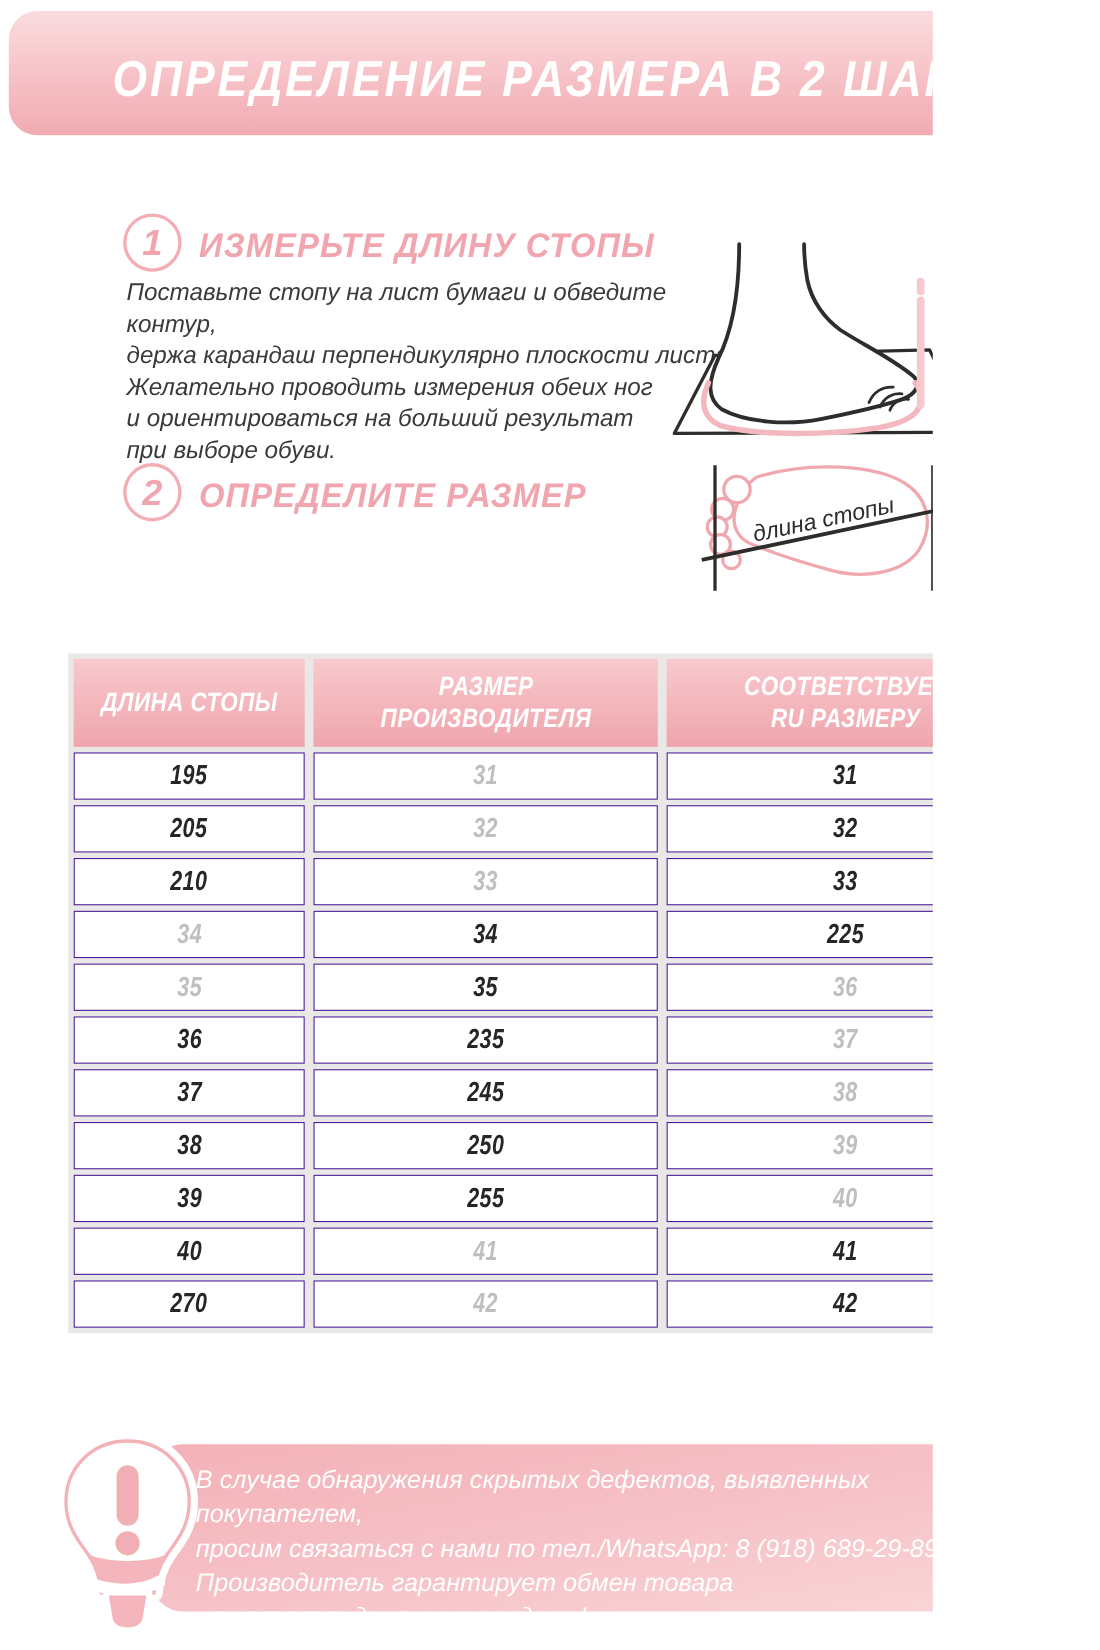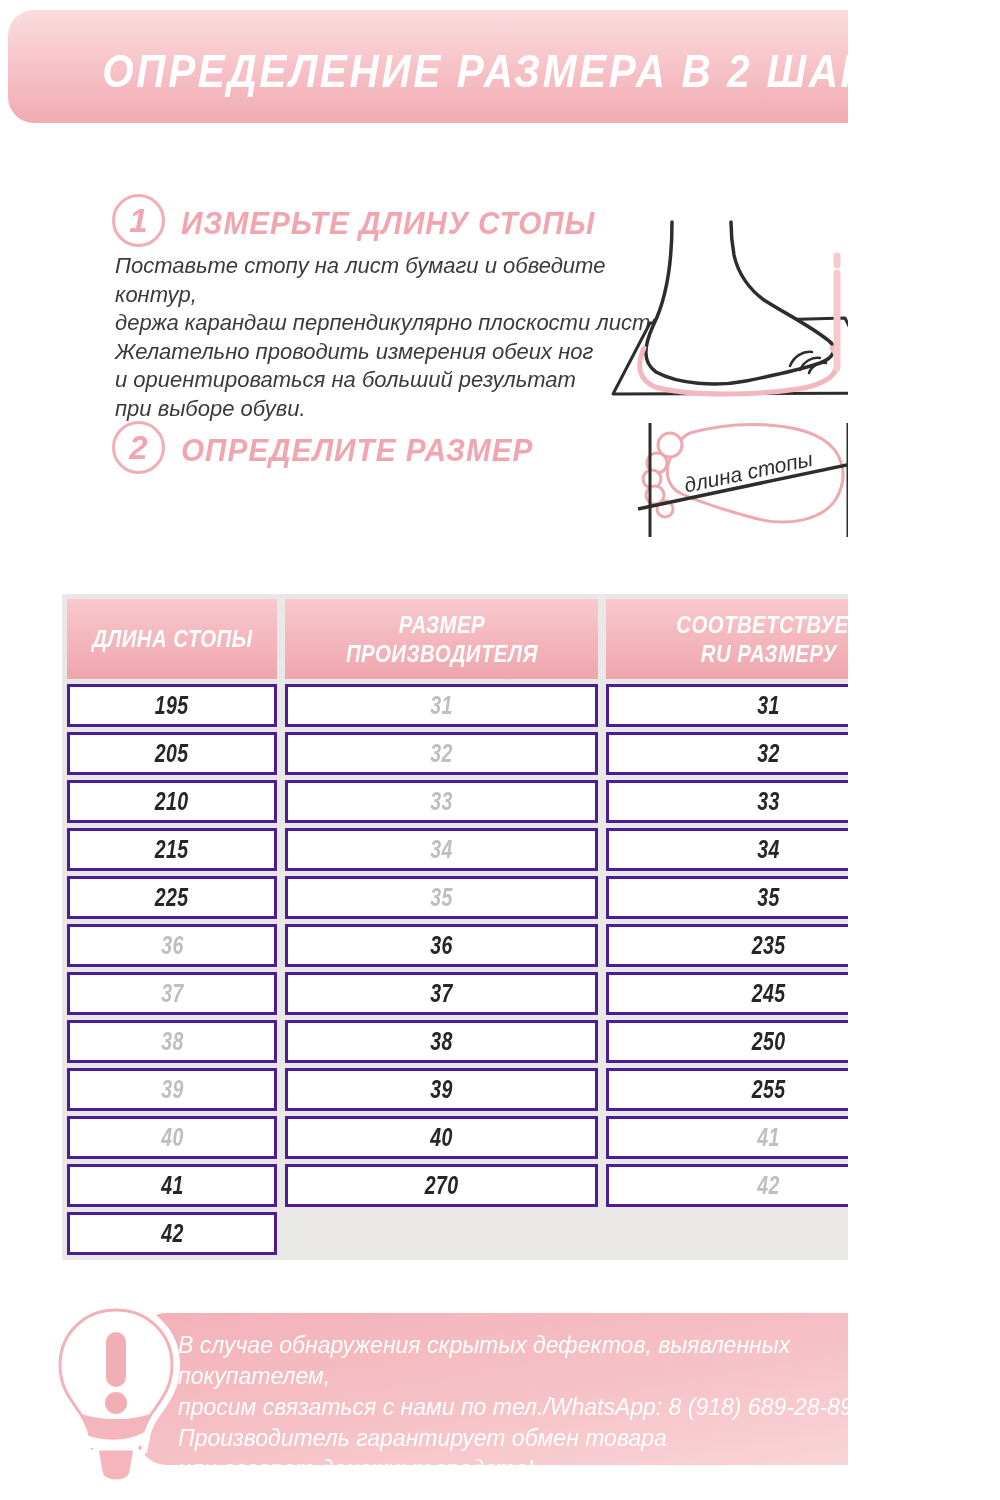--- a/index.html
+++ b/index.html
@@ -54,21 +54,21 @@
     display:grid; grid-template-columns:210px 313px 1fr;
     grid-template-rows:80px; grid-auto-rows:43px; gap:5px 8px;
   }
   .th {
     background:linear-gradient(180deg,#f8c9cd 0%,#efa5ad 100%);
     color:#ffffff; display:flex; align-items:center; justify-content:center;
     text-align:center; font-size:24px; font-weight:700; line-height:1.22;
   }
   .th .label { white-space:pre-line; letter-spacing:0.5px; transform:scaleX(0.85); }
   .td {
-    background:#ffffff; border:3px solid #4c1d95;
+    background:#ffffff; border:1px solid #4c1d95;
     display:flex; align-items:center; justify-content:center;
     font-size:25px; font-weight:700; color:#262626;
   }
   .td .num { letter-spacing:0.5px; transform:scaleX(0.78); }
   .td.ru { color:#bfbfbf; }
 
   
   .footer-card {
     position:absolute; left:138px; top:1313px; width:818px; height:152px;
     border-radius:28px;
@@ -162,23 +162,20 @@
       </div>
       <div class="td">
         <span class="num">210</span>
       </div>
       <div class="td ru">
         <span class="num">33</span>
       </div>
       <div class="td">
         <span class="num">33</span>
       </div>
-      <div class="td">
-        <span class="num">215</span>
-      </div>
       <div class="td ru">
         <span class="num">34</span>
       </div>
       <div class="td">
         <span class="num">34</span>
       </div>
       <div class="td">
         <span class="num">225</span>
       </div>
       <div class="td ru">
@@ -250,17 +247,17 @@
   <svg class="bulb" width="140" height="195" viewBox="0 0 140 195">
     <path d="M66,10 C98,10 122,34 122,65 C122,87 112,99 102,113 C95,123 91,135 90,148 L42,148 C41,135 37,123 30,113 C20,99 10,87 10,65 C10,34 34,10 66,10 Z" fill="#ffffff" stroke="#ffffff" stroke-width="16" stroke-linejoin="round"></path>
     <path d="M66,10 C98,10 122,34 122,65 C122,87 112,99 102,113 C95,123 91,135 90,148 L42,148 C41,135 37,123 30,113 C20,99 10,87 10,65 C10,34 34,10 66,10 Z" fill="#ffffff" stroke="#f3b1b8" stroke-width="3"></path>
     <path d="M30,113 C37,123 41,135 42,148 L90,148 C91,135 95,123 102,113 C84,121 48,121 30,113 Z" fill="#f4b6bc"></path>
     <path d="M26,131 C52,144 84,142 100,128 L100,141 C82,153 50,154 28,143 Z" fill="#ffffff"></path>
     <rect x="56" y="32" width="20" height="55" rx="10" fill="#f2aeb5"></rect>
     <circle cx="66" cy="103" r="11" fill="#f2aeb5"></circle>
     <path d="M46,148 L86,148 L82,172 C81,178 75,182 66,182 C57,182 51,178 50,172 Z" fill="#f4b6bc" stroke="#ffffff" stroke-width="5" stroke-linejoin="round"></path>
   </svg>
   <p class="footer-text">В случае обнаружения скрытых дефектов, выявленных покупателем,
-просим связаться с нами по тел./WhatsApp: 8 (918) 689-28-89
+просим связаться с нами по тел./WhatsApp: 8 (918) 689-29-89
 Производитель гарантирует обмен товара
 или возврат денежных средств!</p>
 
 </div>
 
 </body></html>

